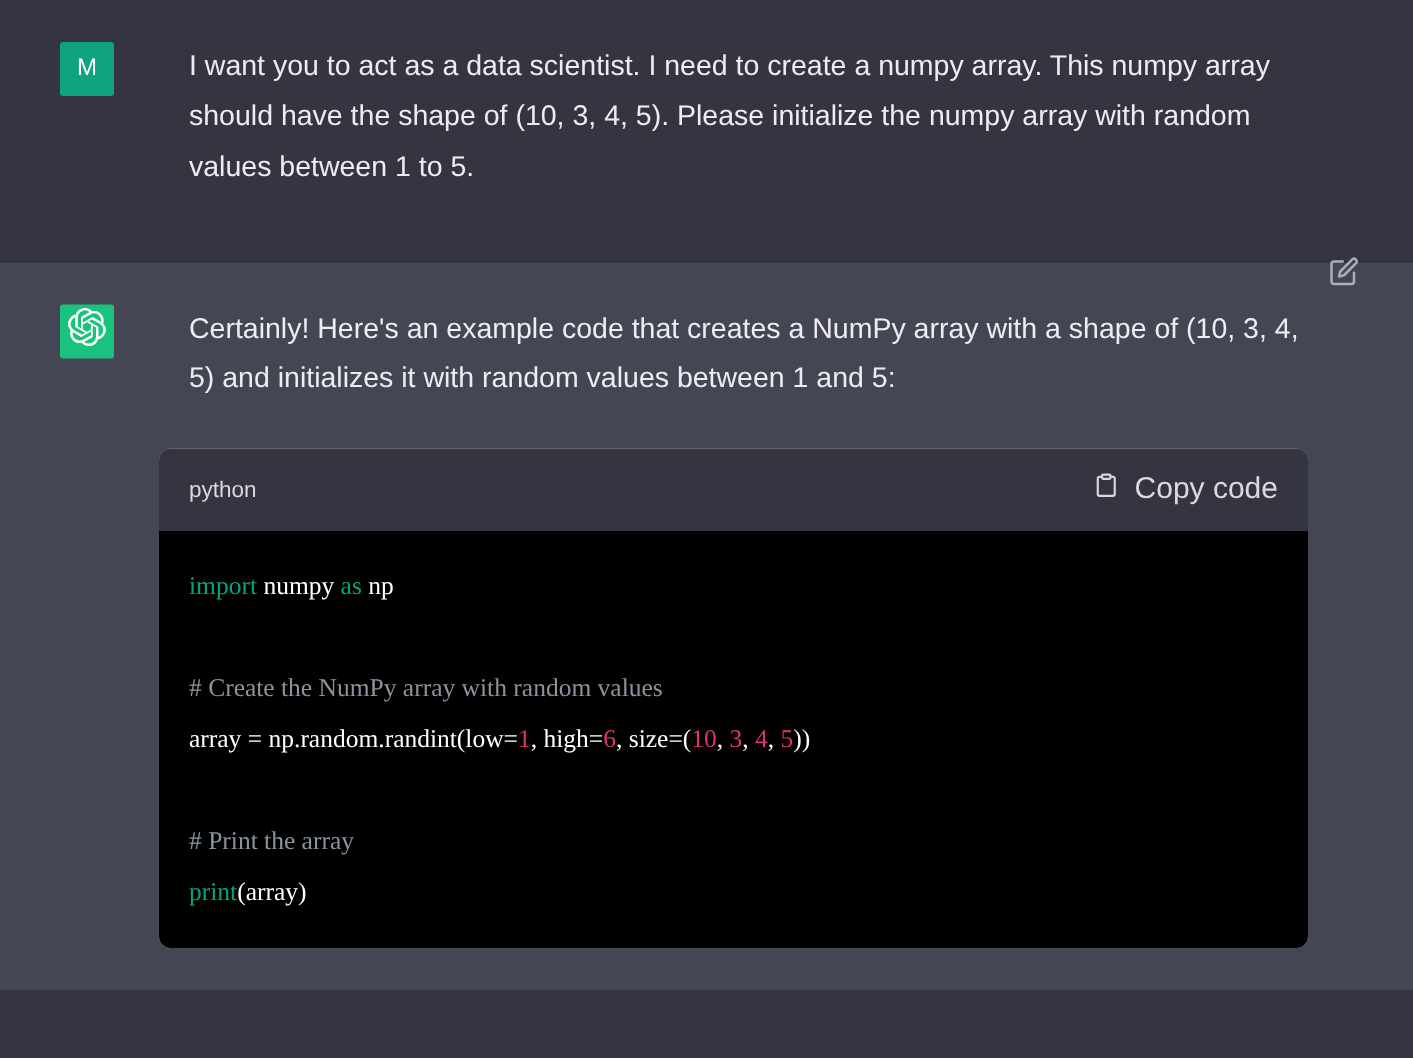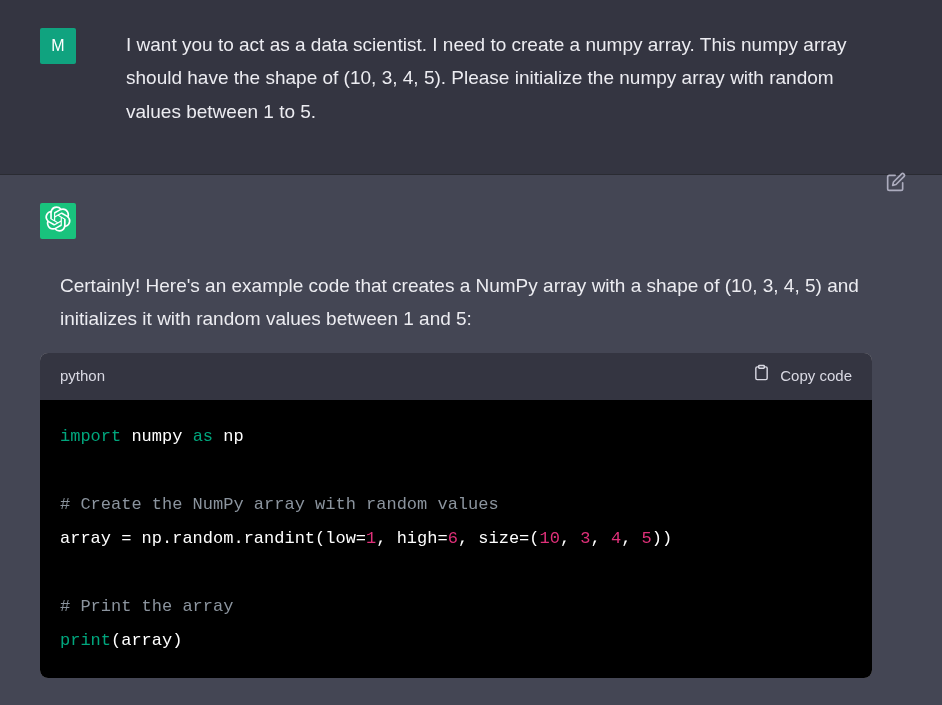--- a/index.html
+++ b/index.html
@@ -19,21 +19,20 @@
       display: flex;
       padding: 28px 40px;
       gap: 30px;
       border-bottom: 1px solid rgba(32,33,35,0.5);
     }
     .message.user {
       background: #343541;
     }
     .message.assistant {
       background: #444654;
-      flex-direction: column;
     }
     .avatar {
       width: 36px;
       height: 36px;
       border-radius: 2px;
       flex-shrink: 0;
       display: flex;
       align-items: center;
       justify-content: center;
       font-size: 16px;
@@ -69,51 +68,51 @@
       color: #acacbe;
       cursor: pointer;
     }
     .edit-icon-wrap svg {
       width: 20px;
       height: 20px;
     }
     .code-block {
       border-radius: 8px;
       overflow: hidden;
-      margin-top: 18px;
+      margin-top: 30px;
       background: #a3a3a3;
     }
     .code-header {
       background: #343541;
       padding: 10px 20px;
       display: flex;
       justify-content: space-between;
       align-items: center;
       font-size: 15px;
       color: #d9d9e3;
     }
     .code-lang {
       color: #d9d9e3;
     }
     .copy-btn {
       display: flex;
       align-items: center;
       gap: 10px;
       cursor: pointer;
       color: #d9d9e3;
-      font-size: 15px;
+      font-size: 20px;
     }
     .copy-btn svg {
       width: 17px;
       height: 17px;
     }
     .code-body {
       background: #000000;
       padding: 20px;
-      font-family: Liberation Mono, monospace;
+      font-family: Liberation Serif, serif;
       font-size: 17px;
       line-height: 2.0;
       white-space: pre;
       color: #ffffff;
     }
     .tok-module  { color: #ffffff; font-weight: 500; }
     .tok-comment { color: #8b949e; }
     .tok-ident   { color: #ffffff; }
     .tok-number  { color: #df3079; }
     .tok-builtin { color: #00a67d; }

